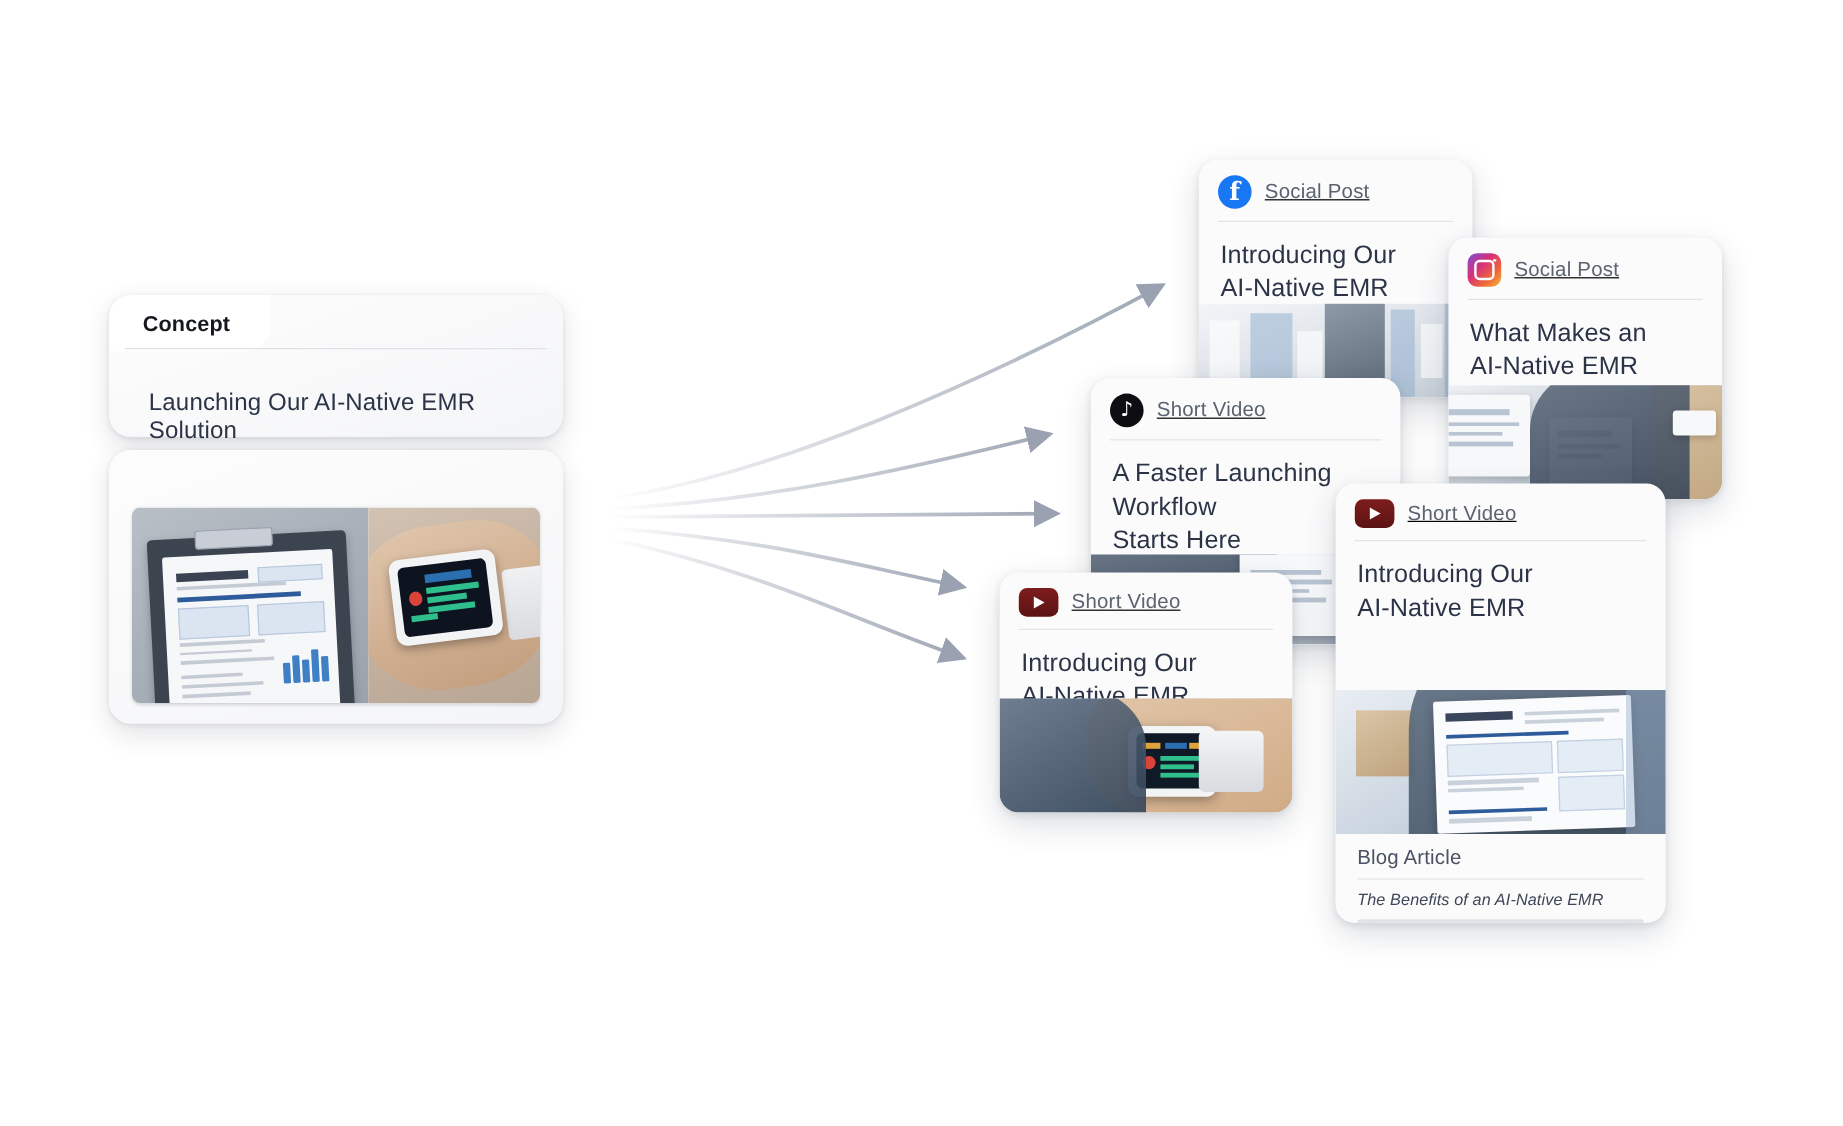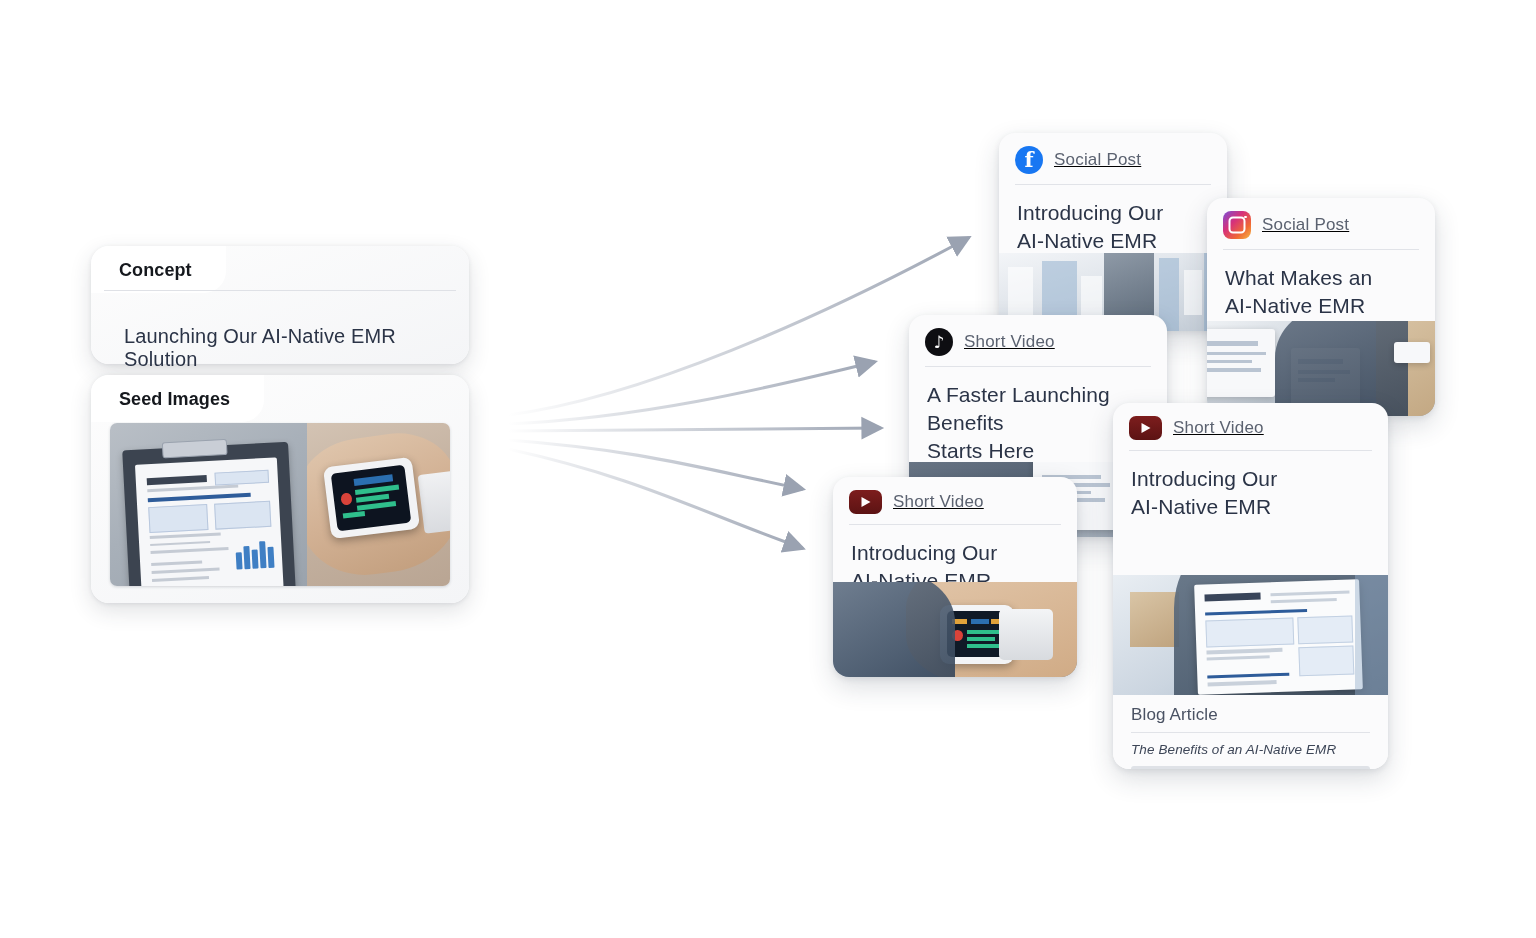--- a/index.html
+++ b/index.html
@@ -391,21 +391,20 @@
             <i class="ws-row" style="left:30%;top:14%;width:52%;height:11%"></i>
             <i class="ws-green" style="left:30%;top:33%;width:58%;height:8%"></i>
             <i class="ws-green" style="left:30%;top:47%;width:44%;height:8%"></i>
             <i class="ws-green" style="left:30%;top:61%;width:52%;height:8%"></i>
             <i class="ws-green" style="left:9%;top:72%;width:30%;height:8%"></i>
           </div>
         </div>
       </div>
 
     </div>
-    <div class="pill-label">Seed Images</div>
   </div>
 
   <div class="card" id="card-fb">
     <div class="out-head">
       <span class="icon ic-fb"></span>
       <span class="plat-name">Social Post</span>
     </div>
     <div class="out-rule"></div>
     <div class="out-title">
       <div>Introducing Our</div>
@@ -460,21 +459,21 @@
   <div class="card" id="card-tt">
     <div class="out-head">
       <span class="icon ic-tt">
           <span class="note">♪</span>
         </span>
       <span class="plat-name">Short Video</span>
     </div>
     <div class="out-rule"></div>
     <div class="out-title">
       <div>A Faster Launching</div>
-      <div>Benefits</div>
+      <div>Workflow</div>
       <div>Starts Here</div>
     </div>
     <div class="out-img">
       <div class="abs-desk">
         <div class="sweep" style="left:-10%;top:-40%;width:70%;height:150%"></div>
         <div class="mon" style="left:48%;top:-40%;width:34%;height:130%">
           <i style="left:10%;top:44%;width:68%;height:4%"></i>
           <i style="left:10%;top:52%;width:78%;height:4%"></i>
           <i style="left:10%;top:60%;width:56%;height:4%"></i>
           <i style="left:10%;top:68%;width:72%;height:4%"></i>

